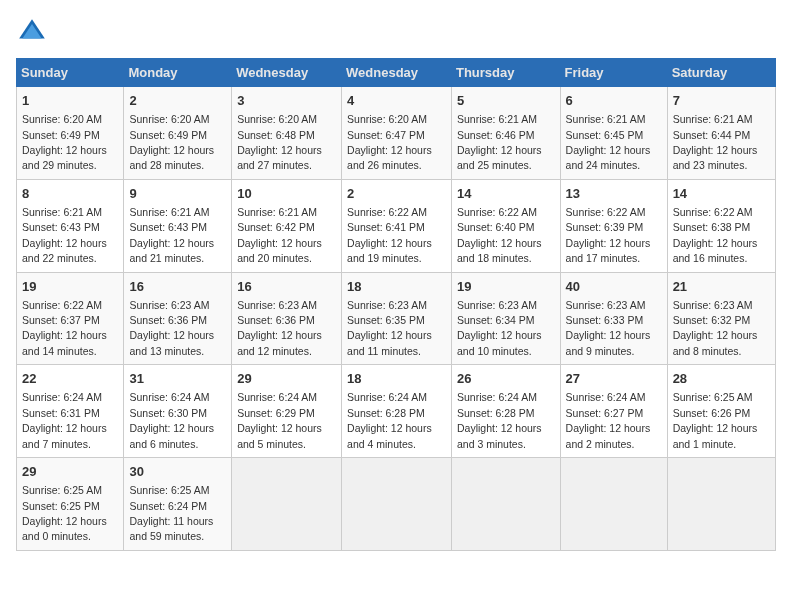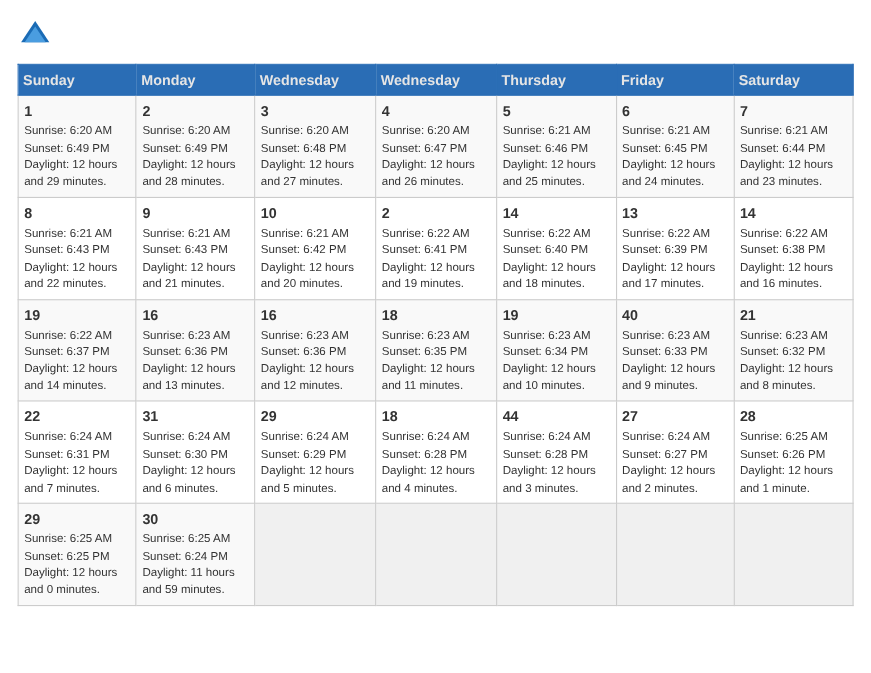--- a/index.html
+++ b/index.html
@@ -222,21 +222,21 @@
       </td>
         <td>
         <span class="day-num">29</span>
         <span class="day-info">Sunrise: 6:24 AM<br>Sunset: 6:29 PM<br>Daylight: 12 hours and 5 minutes.</span>
       </td>
         <td>
         <span class="day-num">18</span>
         <span class="day-info">Sunrise: 6:24 AM<br>Sunset: 6:28 PM<br>Daylight: 12 hours and 4 minutes.</span>
       </td>
         <td>
-        <span class="day-num">44</span>
+        <span class="day-num">26</span>
         <span class="day-info">Sunrise: 6:24 AM<br>Sunset: 6:28 PM<br>Daylight: 12 hours and 3 minutes.</span>
       </td>
         <td>
         <span class="day-num">27</span>
         <span class="day-info">Sunrise: 6:24 AM<br>Sunset: 6:27 PM<br>Daylight: 12 hours and 2 minutes.</span>
       </td>
         <td>
         <span class="day-num">28</span>
         <span class="day-info">Sunrise: 6:25 AM<br>Sunset: 6:26 PM<br>Daylight: 12 hours and 1 minute.</span>
       </td>

